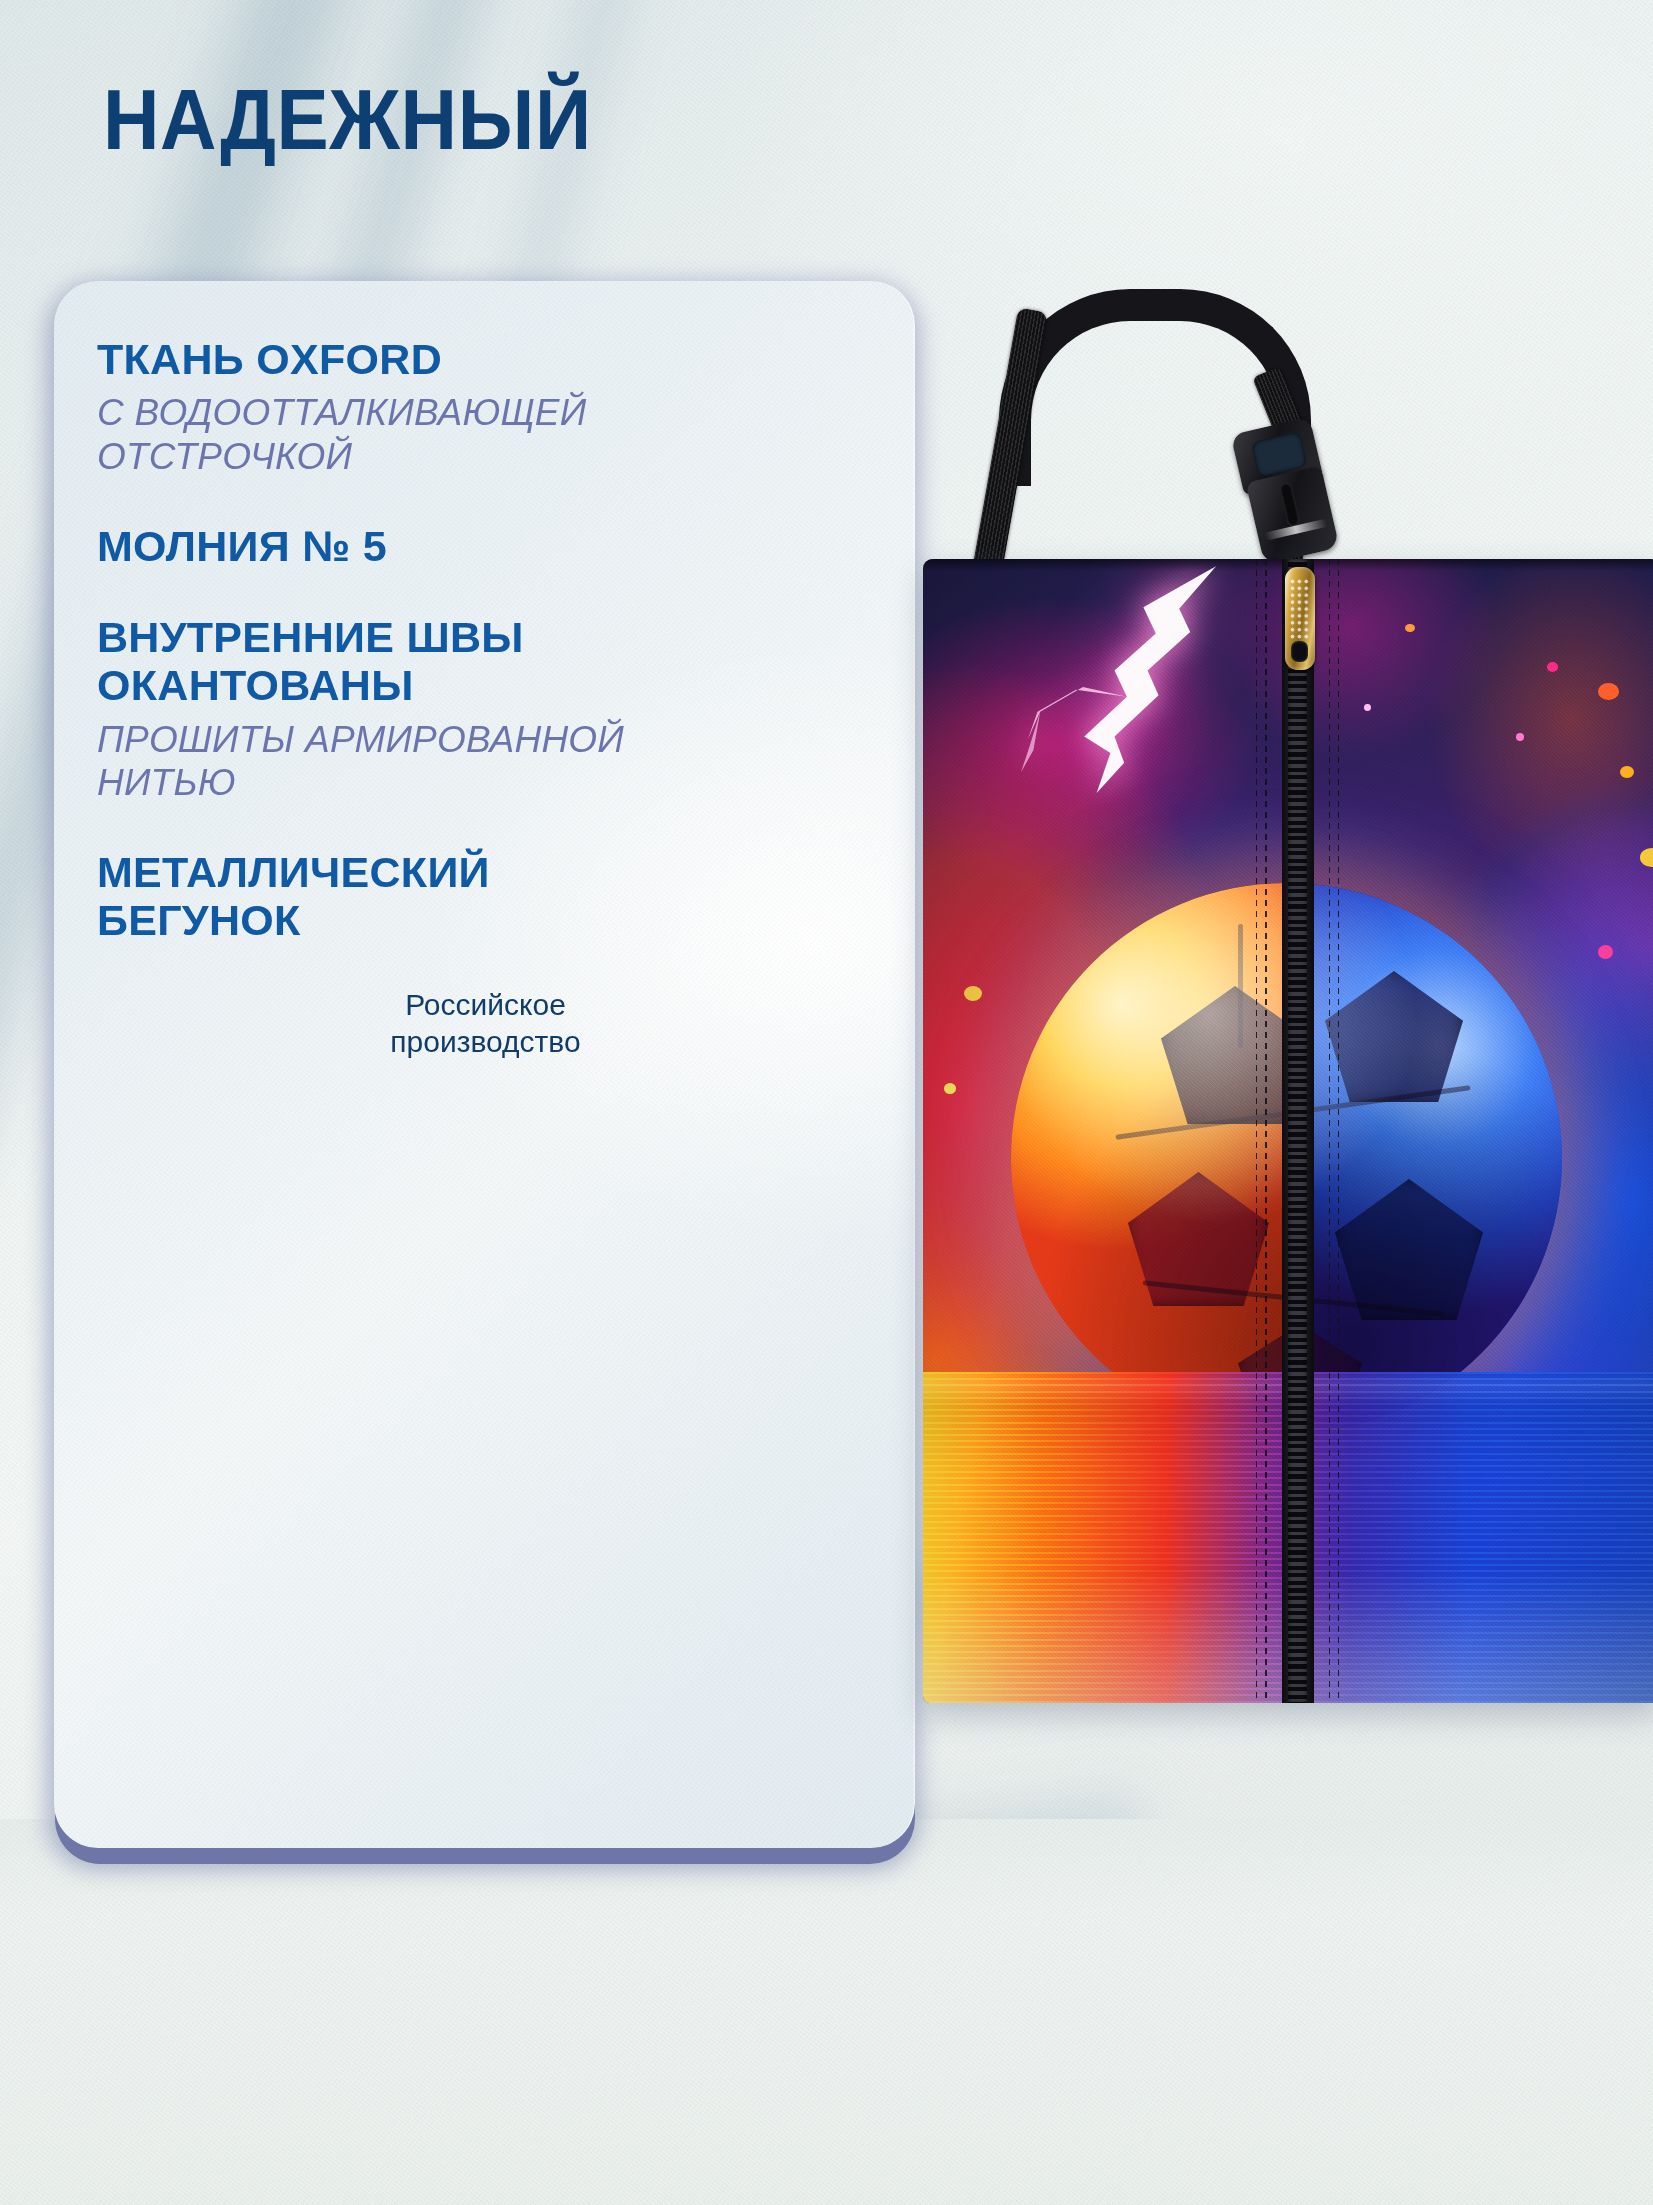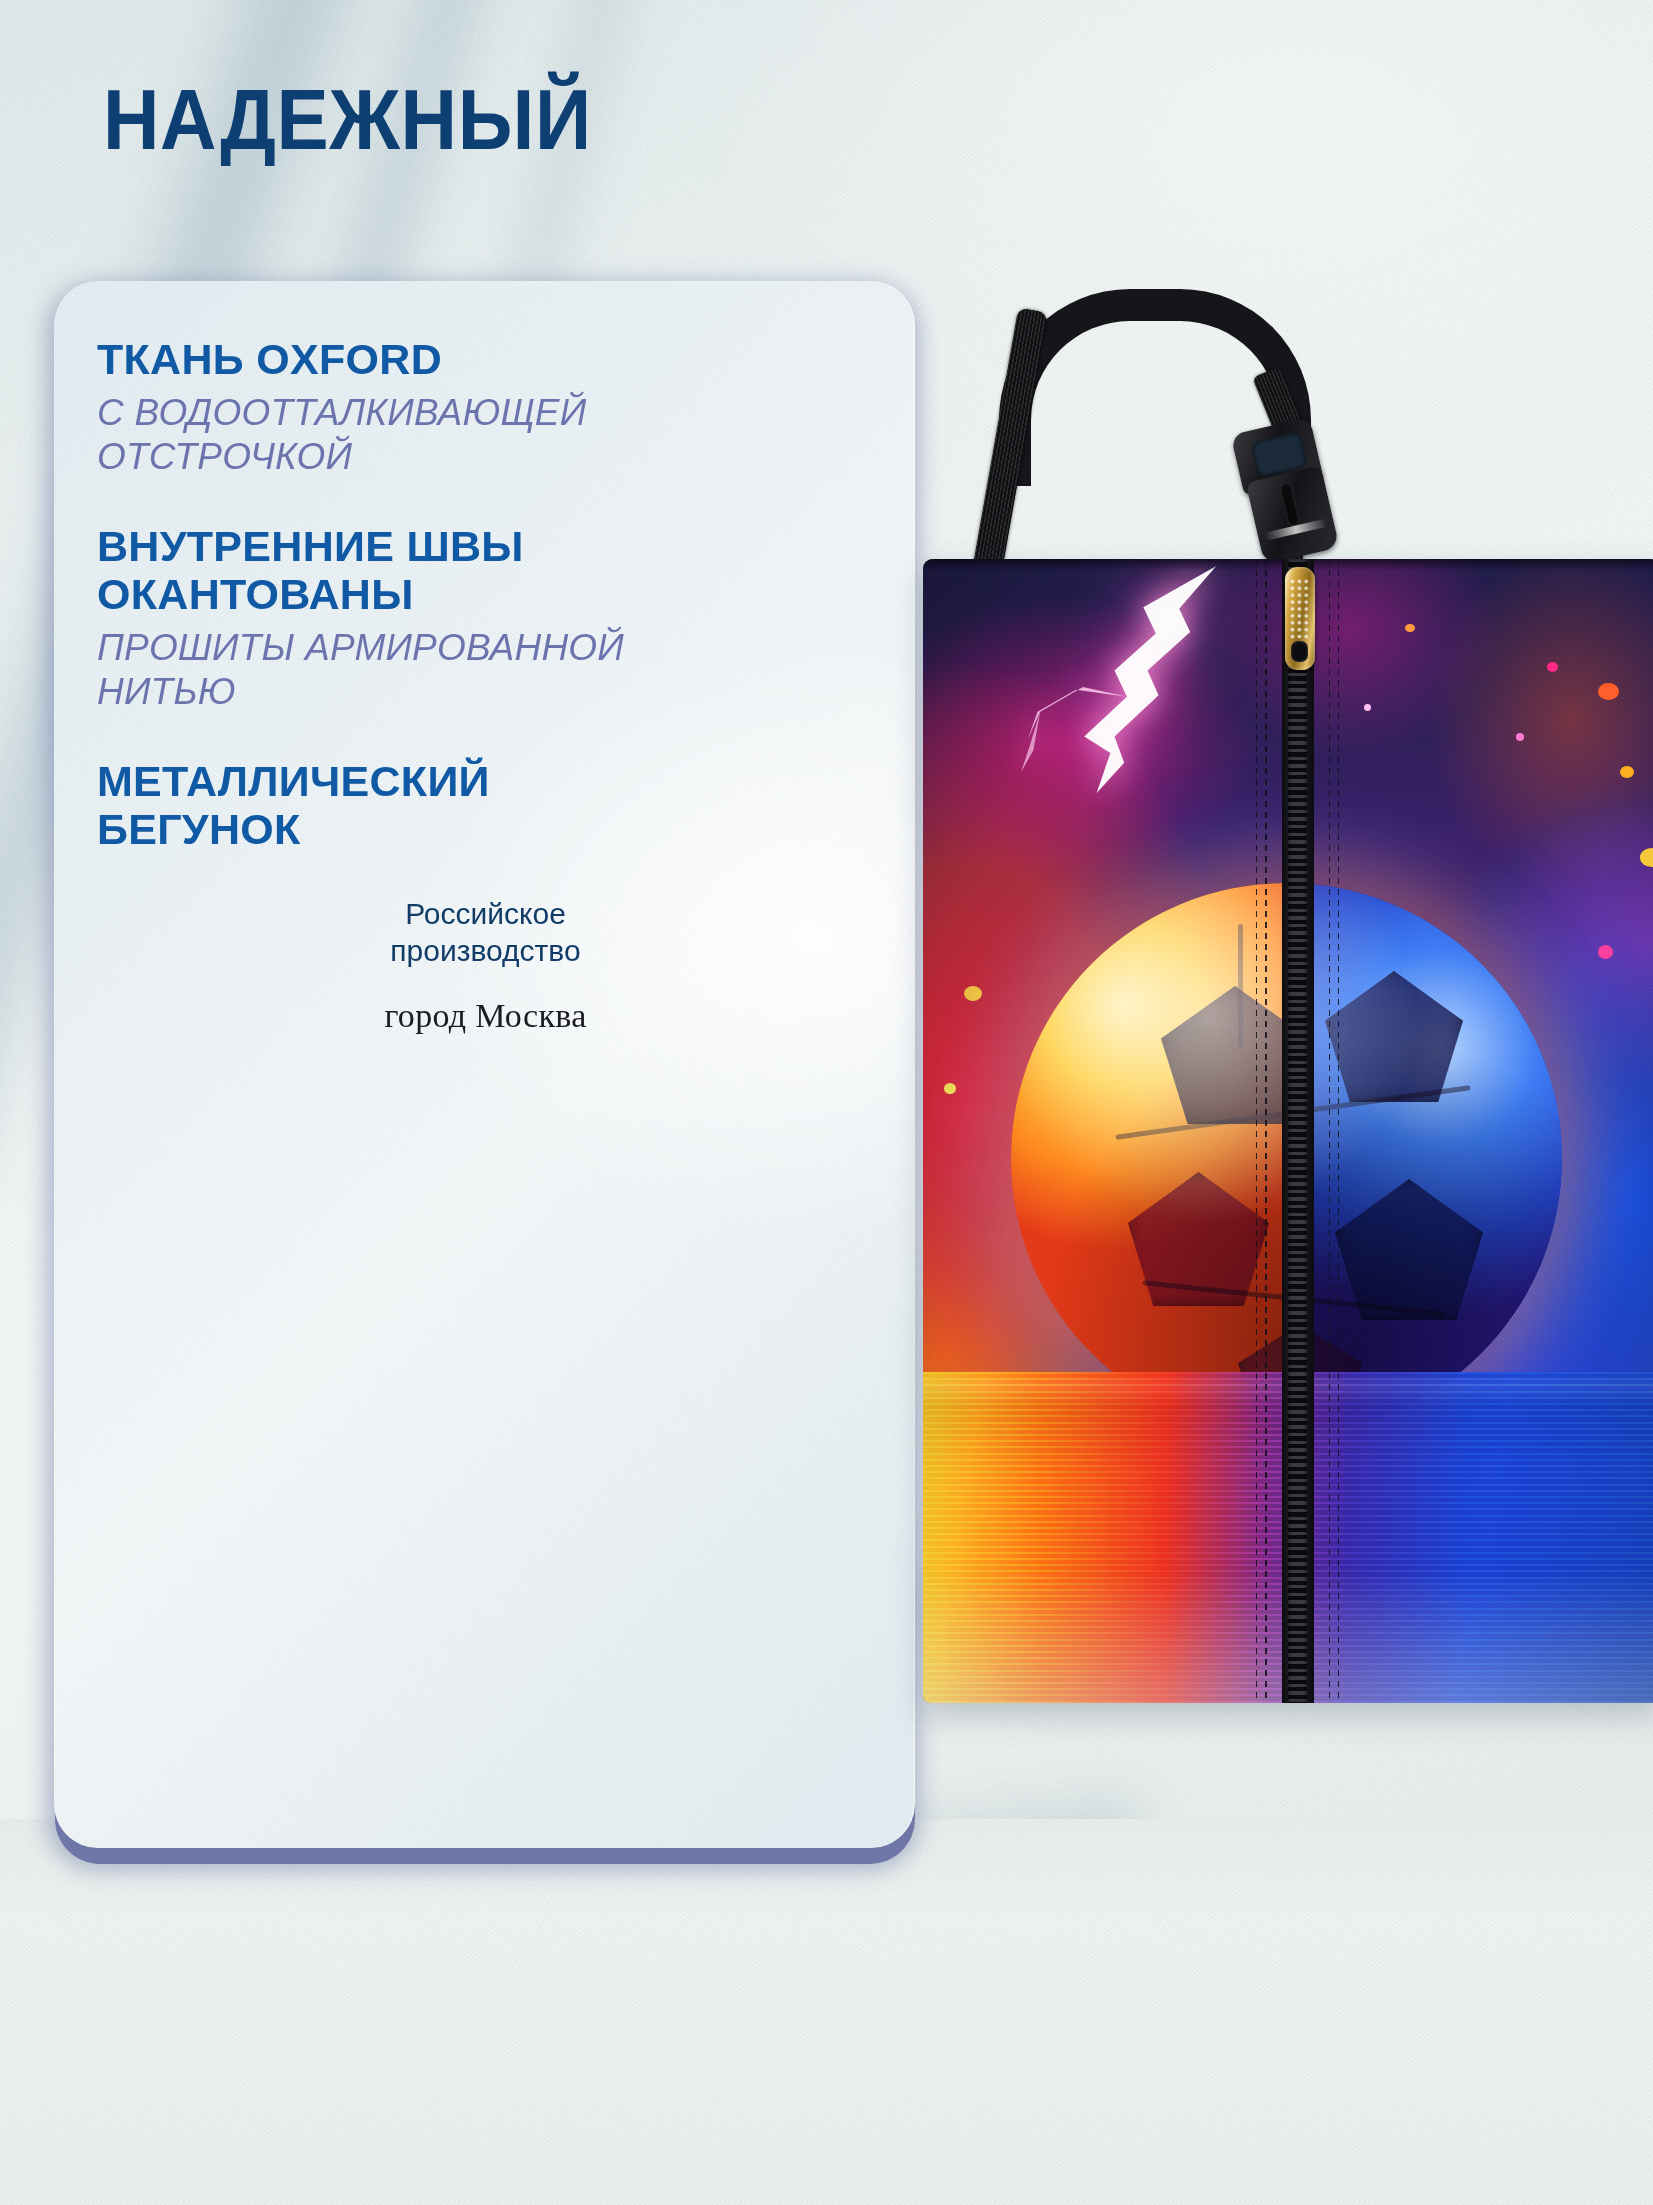--- a/index.html
+++ b/index.html
@@ -241,38 +241,38 @@
   <div id="card-tex"></div>
   <div id="card-inner">
 
     <div class="feature">
       <div class="f-title">ТКАНЬ OXFORD</div>
       <div class="f-sub">С ВОДООТТАЛКИВАЮЩЕЙ
 ОТСТРОЧКОЙ</div>
     </div>
 
     <div class="feature">
+      <div class="f-title">МОЛНИЯ № 5</div>
     </div>
 
     <div class="feature">
       <div class="f-title">ВНУТРЕННИЕ ШВЫ
 ОКАНТОВАНЫ</div>
       <div class="f-sub">ПРОШИТЫ АРМИРОВАННОЙ
 НИТЬЮ</div>
     </div>
 
     <div class="feature">
       <div class="f-title">МЕТАЛЛИЧЕСКИЙ
 БЕГУНОК</div>
     </div>
 
     <div id="made">
       <div id="made-line">Российское
 производство</div>
-      <div id="city">город Москва</div>
     </div>
   </div>
 </div>
 
 <div id="bag-wrap">
 
   <div id="handle">
     <div class="strap" id="strap-left"></div>
     <div id="strap-arch"></div>
     <div class="strap" id="strap-right"></div>

